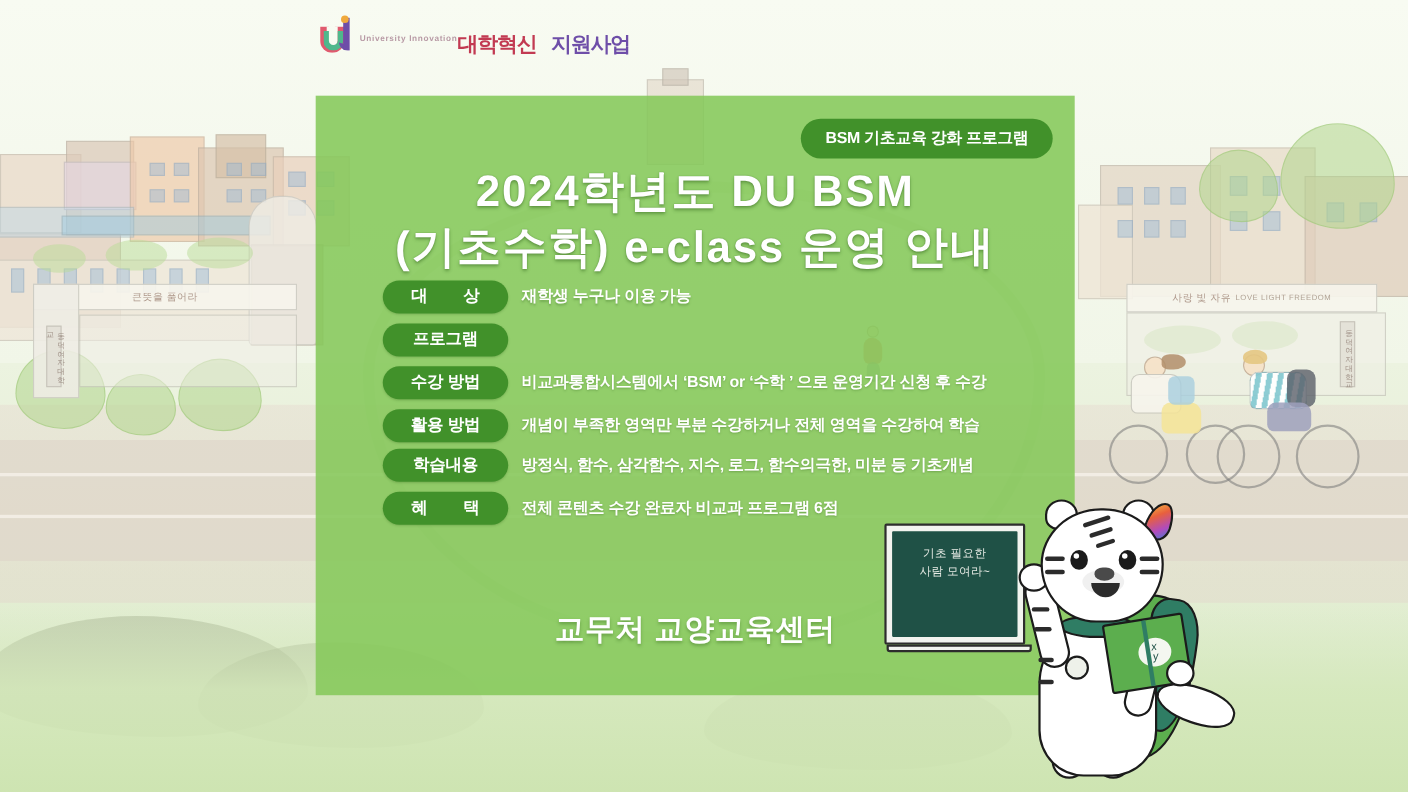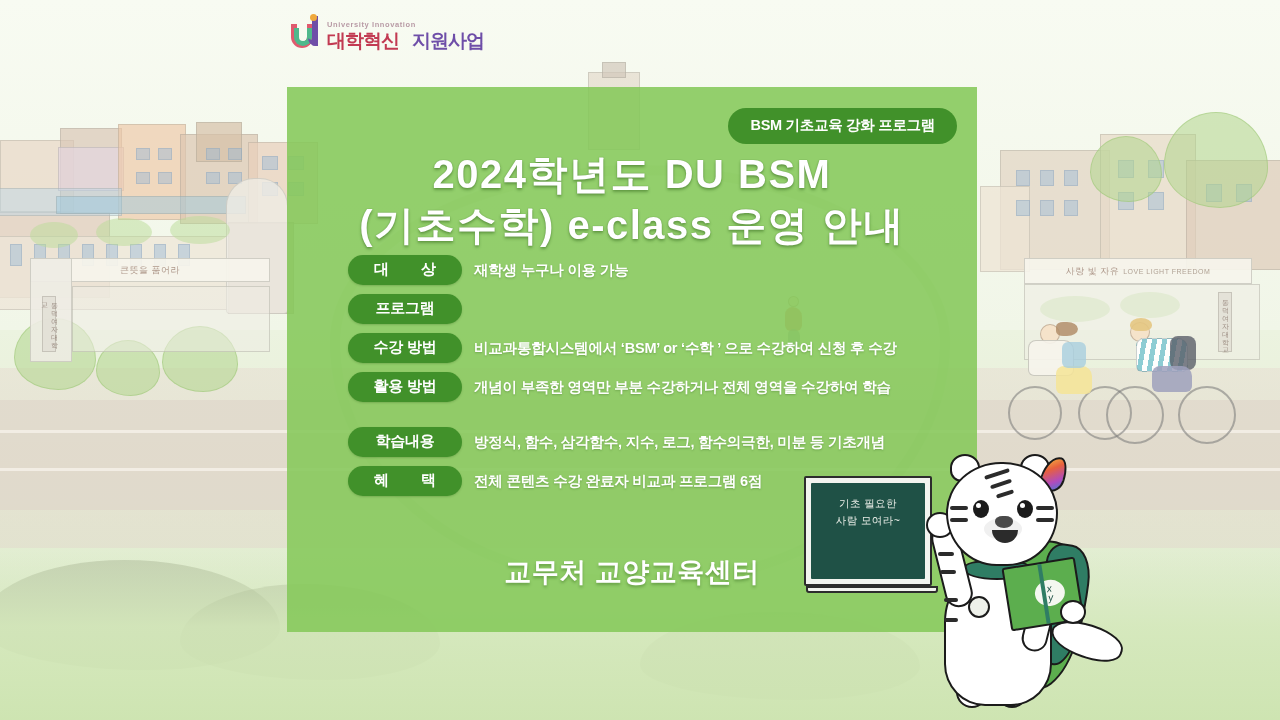--- a/index.html
+++ b/index.html
@@ -140,21 +140,21 @@
   .logo-j {
     position: absolute; left: 17px; top: 0; width: 10px; height: 30px;
     border-right: 6px solid #6e4ea8;
     border-bottom: 6px solid #6e4ea8;
     border-radius: 0 0 0 8px;
   }
   .logo-j-dot {
     position: absolute; left: 19px; top: -2px; width: 7px; height: 7px;
     border-radius: 50%; background: #f0a93c;
   }
-  .logo-text { display: flex; flex-direction: column; line-height: 1; }
+  .logo-text { display: flex; flex-direction: row; line-height: 1; }
   .logo-en {
     font-size: 7.5px; letter-spacing: .6px; color: #b89aa5;
     margin-bottom: 3px; font-weight: 600;
   }
   .logo-ko { font-size: 19px; font-weight: 800; letter-spacing: -1px; line-height: 1; }
   .logo-ko .k1 { color: #c23a52; }
   .logo-ko .k2 { color: #6e4ea8; padding-left: 13px; }
 
   
   .panel {
@@ -190,21 +190,21 @@
 
   
   .info {
     position: absolute; left: 61px; top: 168px; right: 18px;
   }
   .info-row {
     display: flex;
     align-items: flex-start;
     margin-bottom: 9px;
   }
-  .info-row.tall { margin-bottom: 25px; }
+  .info-row.tall { margin-bottom: 6px; }
   .pill {
     flex: 0 0 auto;
     width: 114px;
     background: #41912a;
     color: #fff;
     border-radius: 15px;
     font-size: 15px; font-weight: 700;
     text-align: center;
     padding: 5px 0 6px;
     letter-spacing: -.2px;
@@ -551,21 +551,21 @@
         </div>
       </div>
 
       <div class="info-row">
         <div class="pill">프로그램</div>
       </div>
 
       <div class="info-row">
         <div class="pill">수강 방법</div>
         <div class="value">
-          <span class="ln">비교과통합시스템에서 ‘BSM’ or ‘수학 ’ 으로 수강하여 신청 후 수강</span>
+          <span class="ln">비교과통합시스템에서 ‘BSM’ or ‘수학 ’ 으로 운영기간 신청 후 수강</span>
         </div>
       </div>
 
       <div class="info-row tall">
         <div class="pill">활용 방법</div>
         <div class="value">
           <span class="ln">개념이 부족한 영역만 부분 수강하거나 전체 영역을 수강하여 학습</span>
         </div>
       </div>
 

